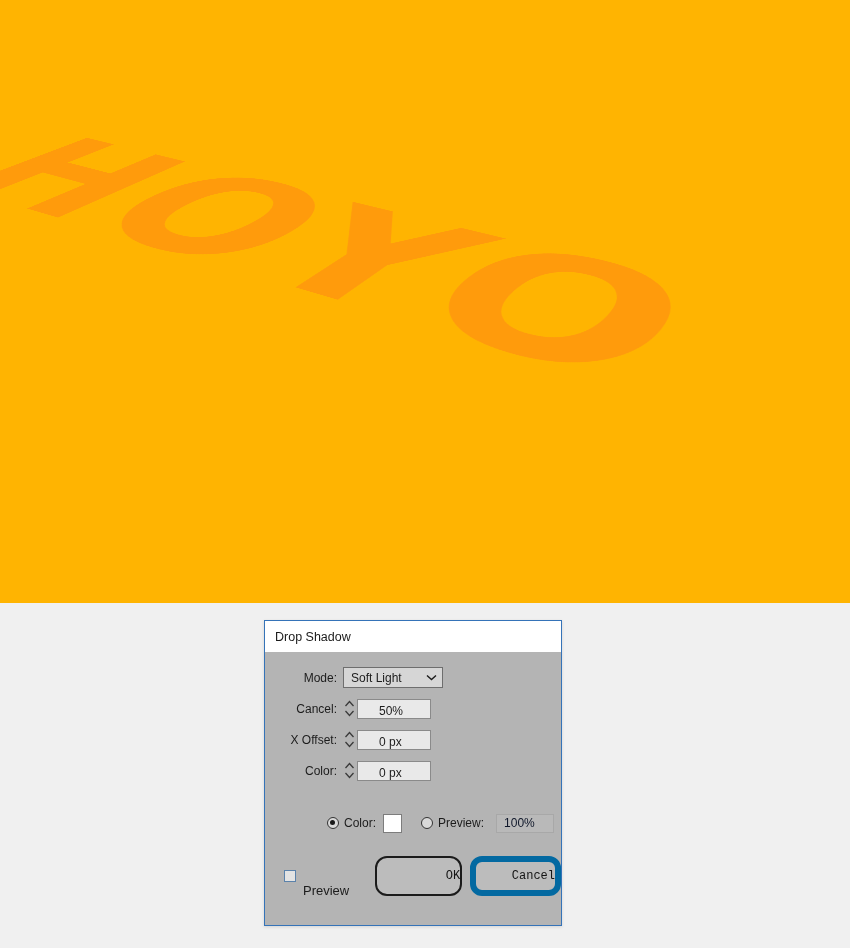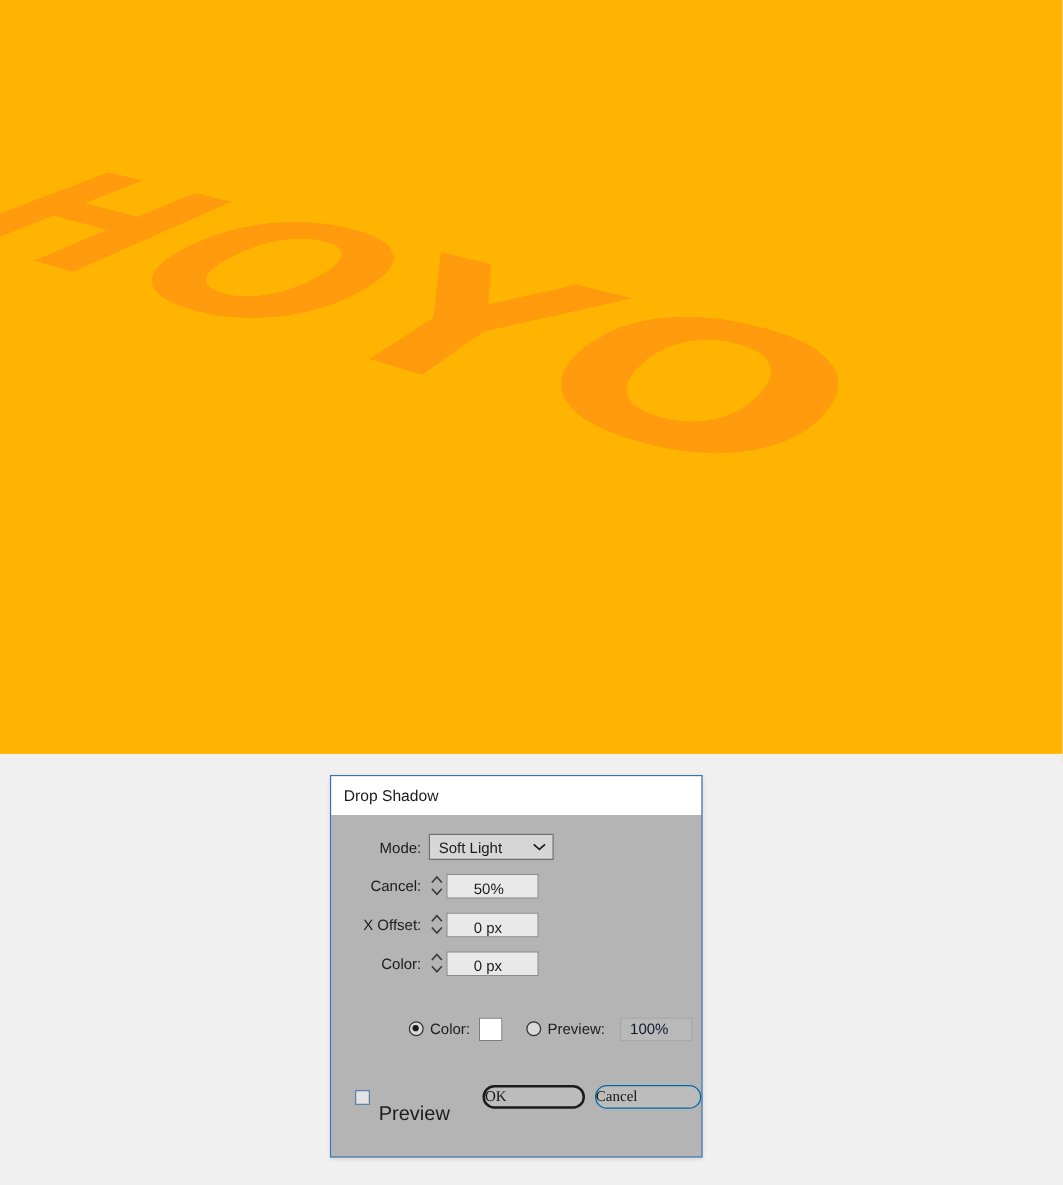--- a/index.html
+++ b/index.html
@@ -224,45 +224,45 @@
   }
   #preview-check {
     width: 12px;
     height: 12px;
     background: #e3e3e3;
     border: 1px solid #5b82ab;
     box-sizing: border-box;
     flex: none;
   }
   #preview-label {
-    font-size: 16px;
+    font-size: 13px;
     color: #1c1c1c;
     margin-left: 7px;
     margin-top: 29px;
   }
   .push-btn {
-    height: 19px;
+    height: 40px;
     border-radius: 12px;
     background: #bcbcbc;
     color: #141414;
     font-size: 12px;
     display: flex;
     align-items: center;
-    justify-content: flex-start;
-    box-sizing: border-box;
-    font-family: Liberation Serif, serif;
+    justify-content: flex-end;
+    box-sizing: border-box;
+    font-family: Liberation Mono, monospace;
   }
   #ok-button {
     width: 88px;
     border: 2.5px solid #1b1b1b;
     margin-left: 26px;
   }
   #cancel-button {
     width: 92px;
-    border: 1px solid #0369a1;
+    border: 6px solid #0369a1;
     margin-left: 8px;
   }
 </style>
 </head>
 <body>
 
 <div id="app-root">
 
   <div id="canvas-area" style="background: rgb(255, 180, 1);">
     <div id="canvas-fill" style="background: rgb(255, 180, 1);"></div>

